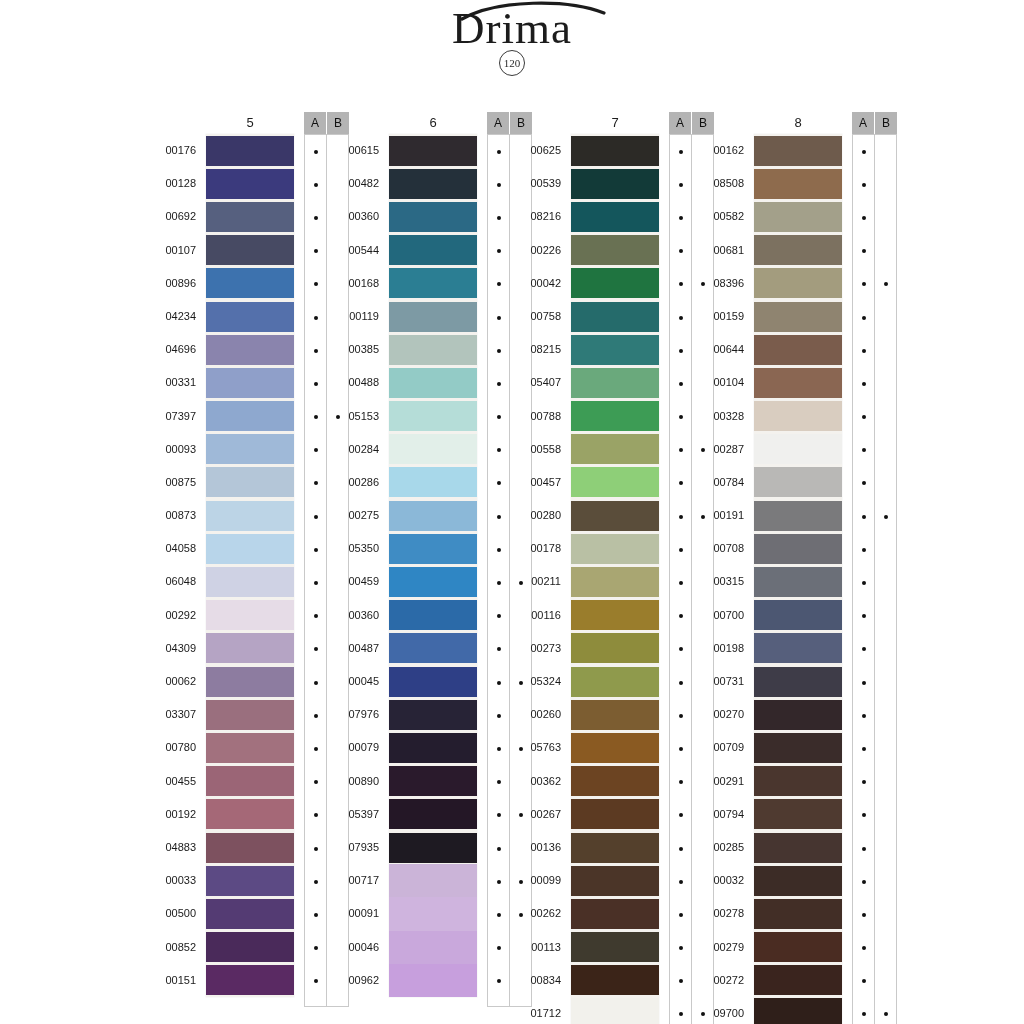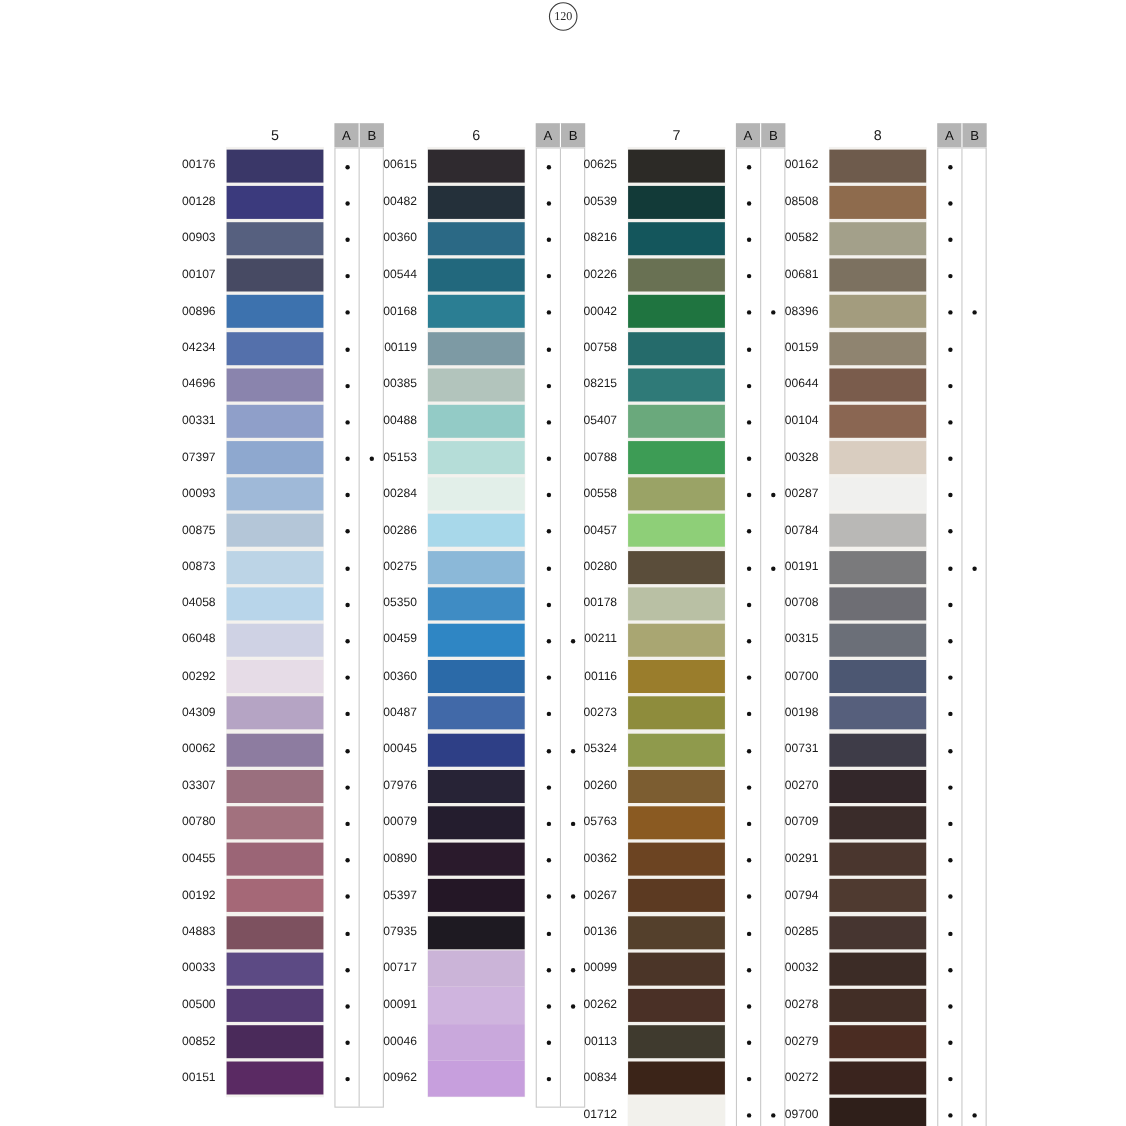--- a/index.html
+++ b/index.html
@@ -108,38 +108,44 @@
     background: #111; border-radius: 50%;
     display: block;
   }
 </style>
 </head>
 <body>
 
 <div id="page">
 
   <div class="brand">
+    <div class="brand-wrap">
+      <svg class="brand-swoosh" viewBox="0 0 150 22">
+        <path d="M4,18 C40,-2 110,-2 146,12" fill="none" stroke="#1c1c1c" stroke-width="3.2" stroke-linecap="round"></path>
+      </svg>
+      <div class="brand-name">Drima</div>
+    </div>
     <div class="brand-badge">120</div>
   </div>
 
   <div id="columns">
       <div class="card" style="left: 150px;">
         <div class="card-head">
           <div class="col-num" style="left: 56px; width: 88px;">5</div>
           <div class="ab-head" style="left: 154px; width: 45px;">
             <span>A</span>
             <span class="divider"></span>
             <span>B</span>
           </div>
         </div>
         <div class="card-body" style="height: 863.2px;">
           <div class="codes" style="left: 0px; width: 46px;">
             <div class="code">00176</div>
             <div class="code">00128</div>
-            <div class="code">00903</div>
+            <div class="code">00692</div>
             <div class="code">00107</div>
             <div class="code">00896</div>
             <div class="code">04234</div>
             <div class="code">04696</div>
             <div class="code">00331</div>
             <div class="code">07397</div>
             <div class="code">00093</div>
             <div class="code">00875</div>
             <div class="code">00873</div>
             <div class="code">04058</div>

